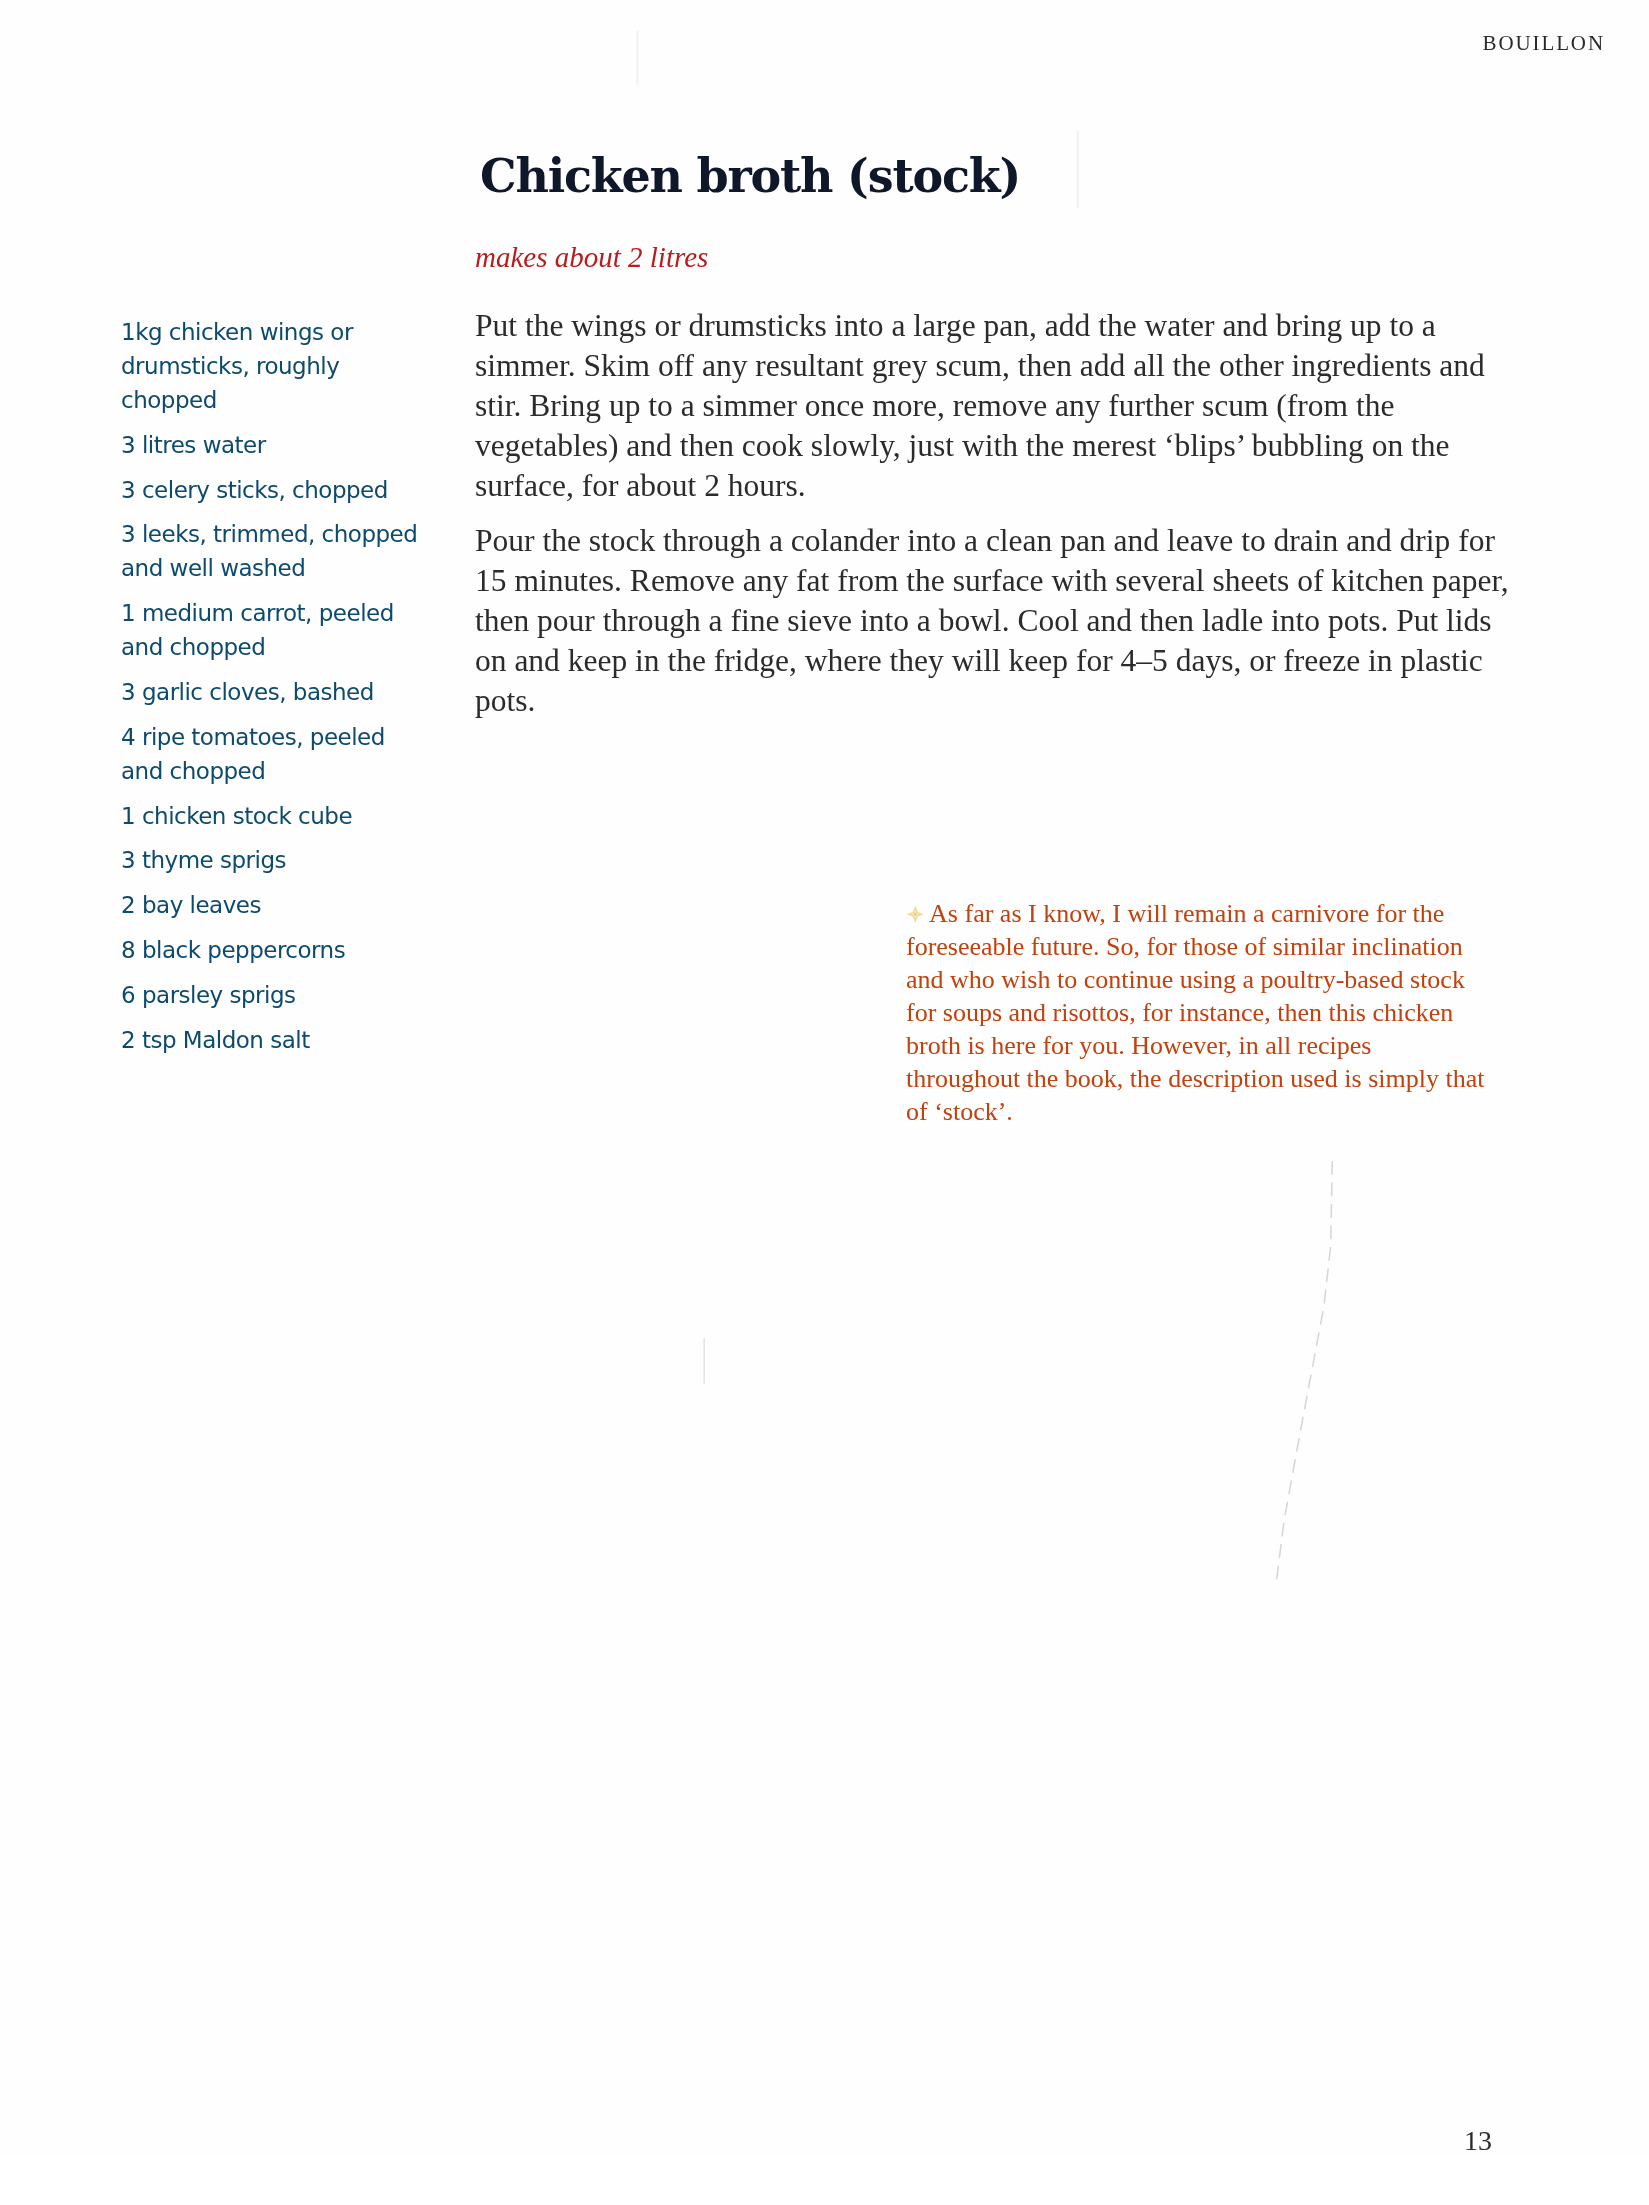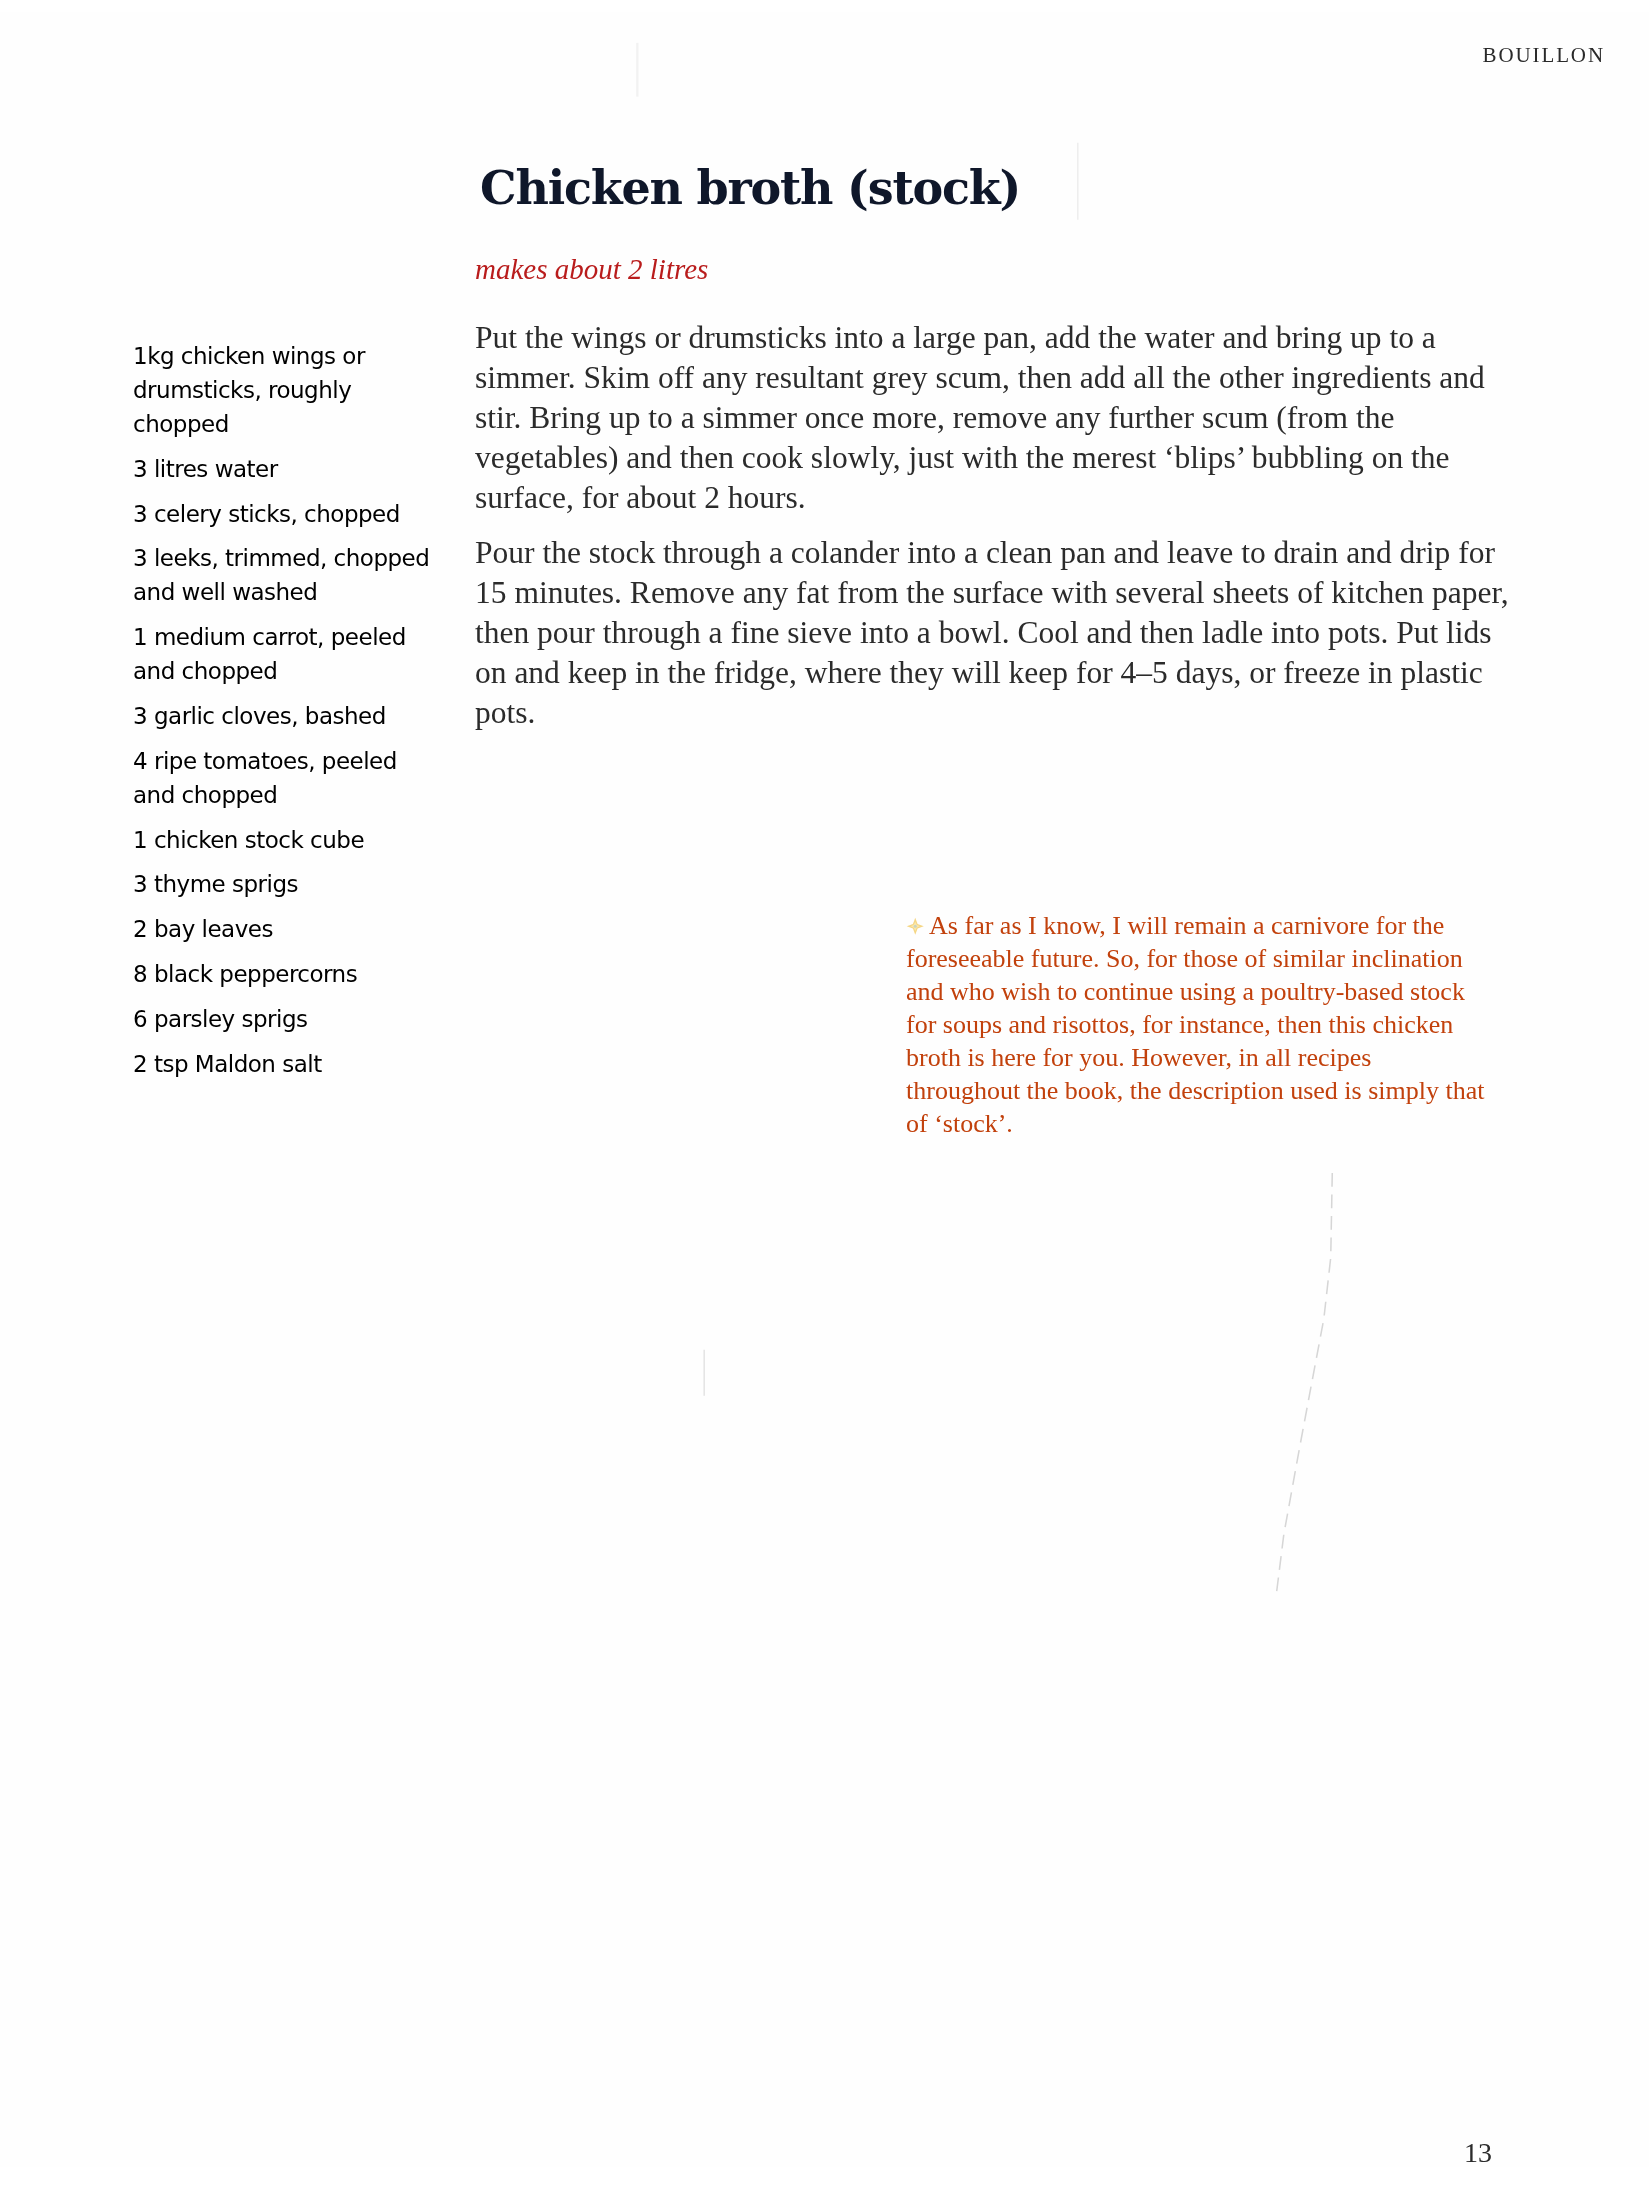--- a/index.html
+++ b/index.html
@@ -9,21 +9,21 @@
     }
     body {
       width: 1649px;
       height: 2205px;
       position: relative;
       overflow: hidden;
       color: #2b2b2b;
     }
     .page {
       position: absolute;
-      left: 0; top: 12px;
+      left: 0; top: 0;
       width: 1649px;
       height: 2155px;
       background: #fefefe;
       text-decoration: underline;
     }
     .running-head {
       position: absolute;
       right: 44px;
       top: 31px;
       font-family: "Liberation Serif", "DejaVu Serif", serif;
@@ -50,27 +50,27 @@
       font-family: "Liberation Serif", "DejaVu Serif", serif;
       font-style: italic;
       font-size: 29px;
       color: #b91c1c;
     }
     .ingredients {
       position: absolute;
       left: 117px;
       top: 311px;
       width: 308px;
-      margin: 16px;
+      margin: 4px;
       padding: 0;
       list-style: none;
       font-family: "DejaVu Sans", "Liberation Sans", sans-serif;
       font-size: 23px;
       line-height: 34px;
-      color: #000000;
+      color: #0c4a6e;
       letter-spacing: -0.5px;
     }
     .ingredients li {
       margin: 0 0 10.8px 0;
     }
     .method {
       position: absolute;
       left: 475px;
       top: 306px;
       width: 1046px;

